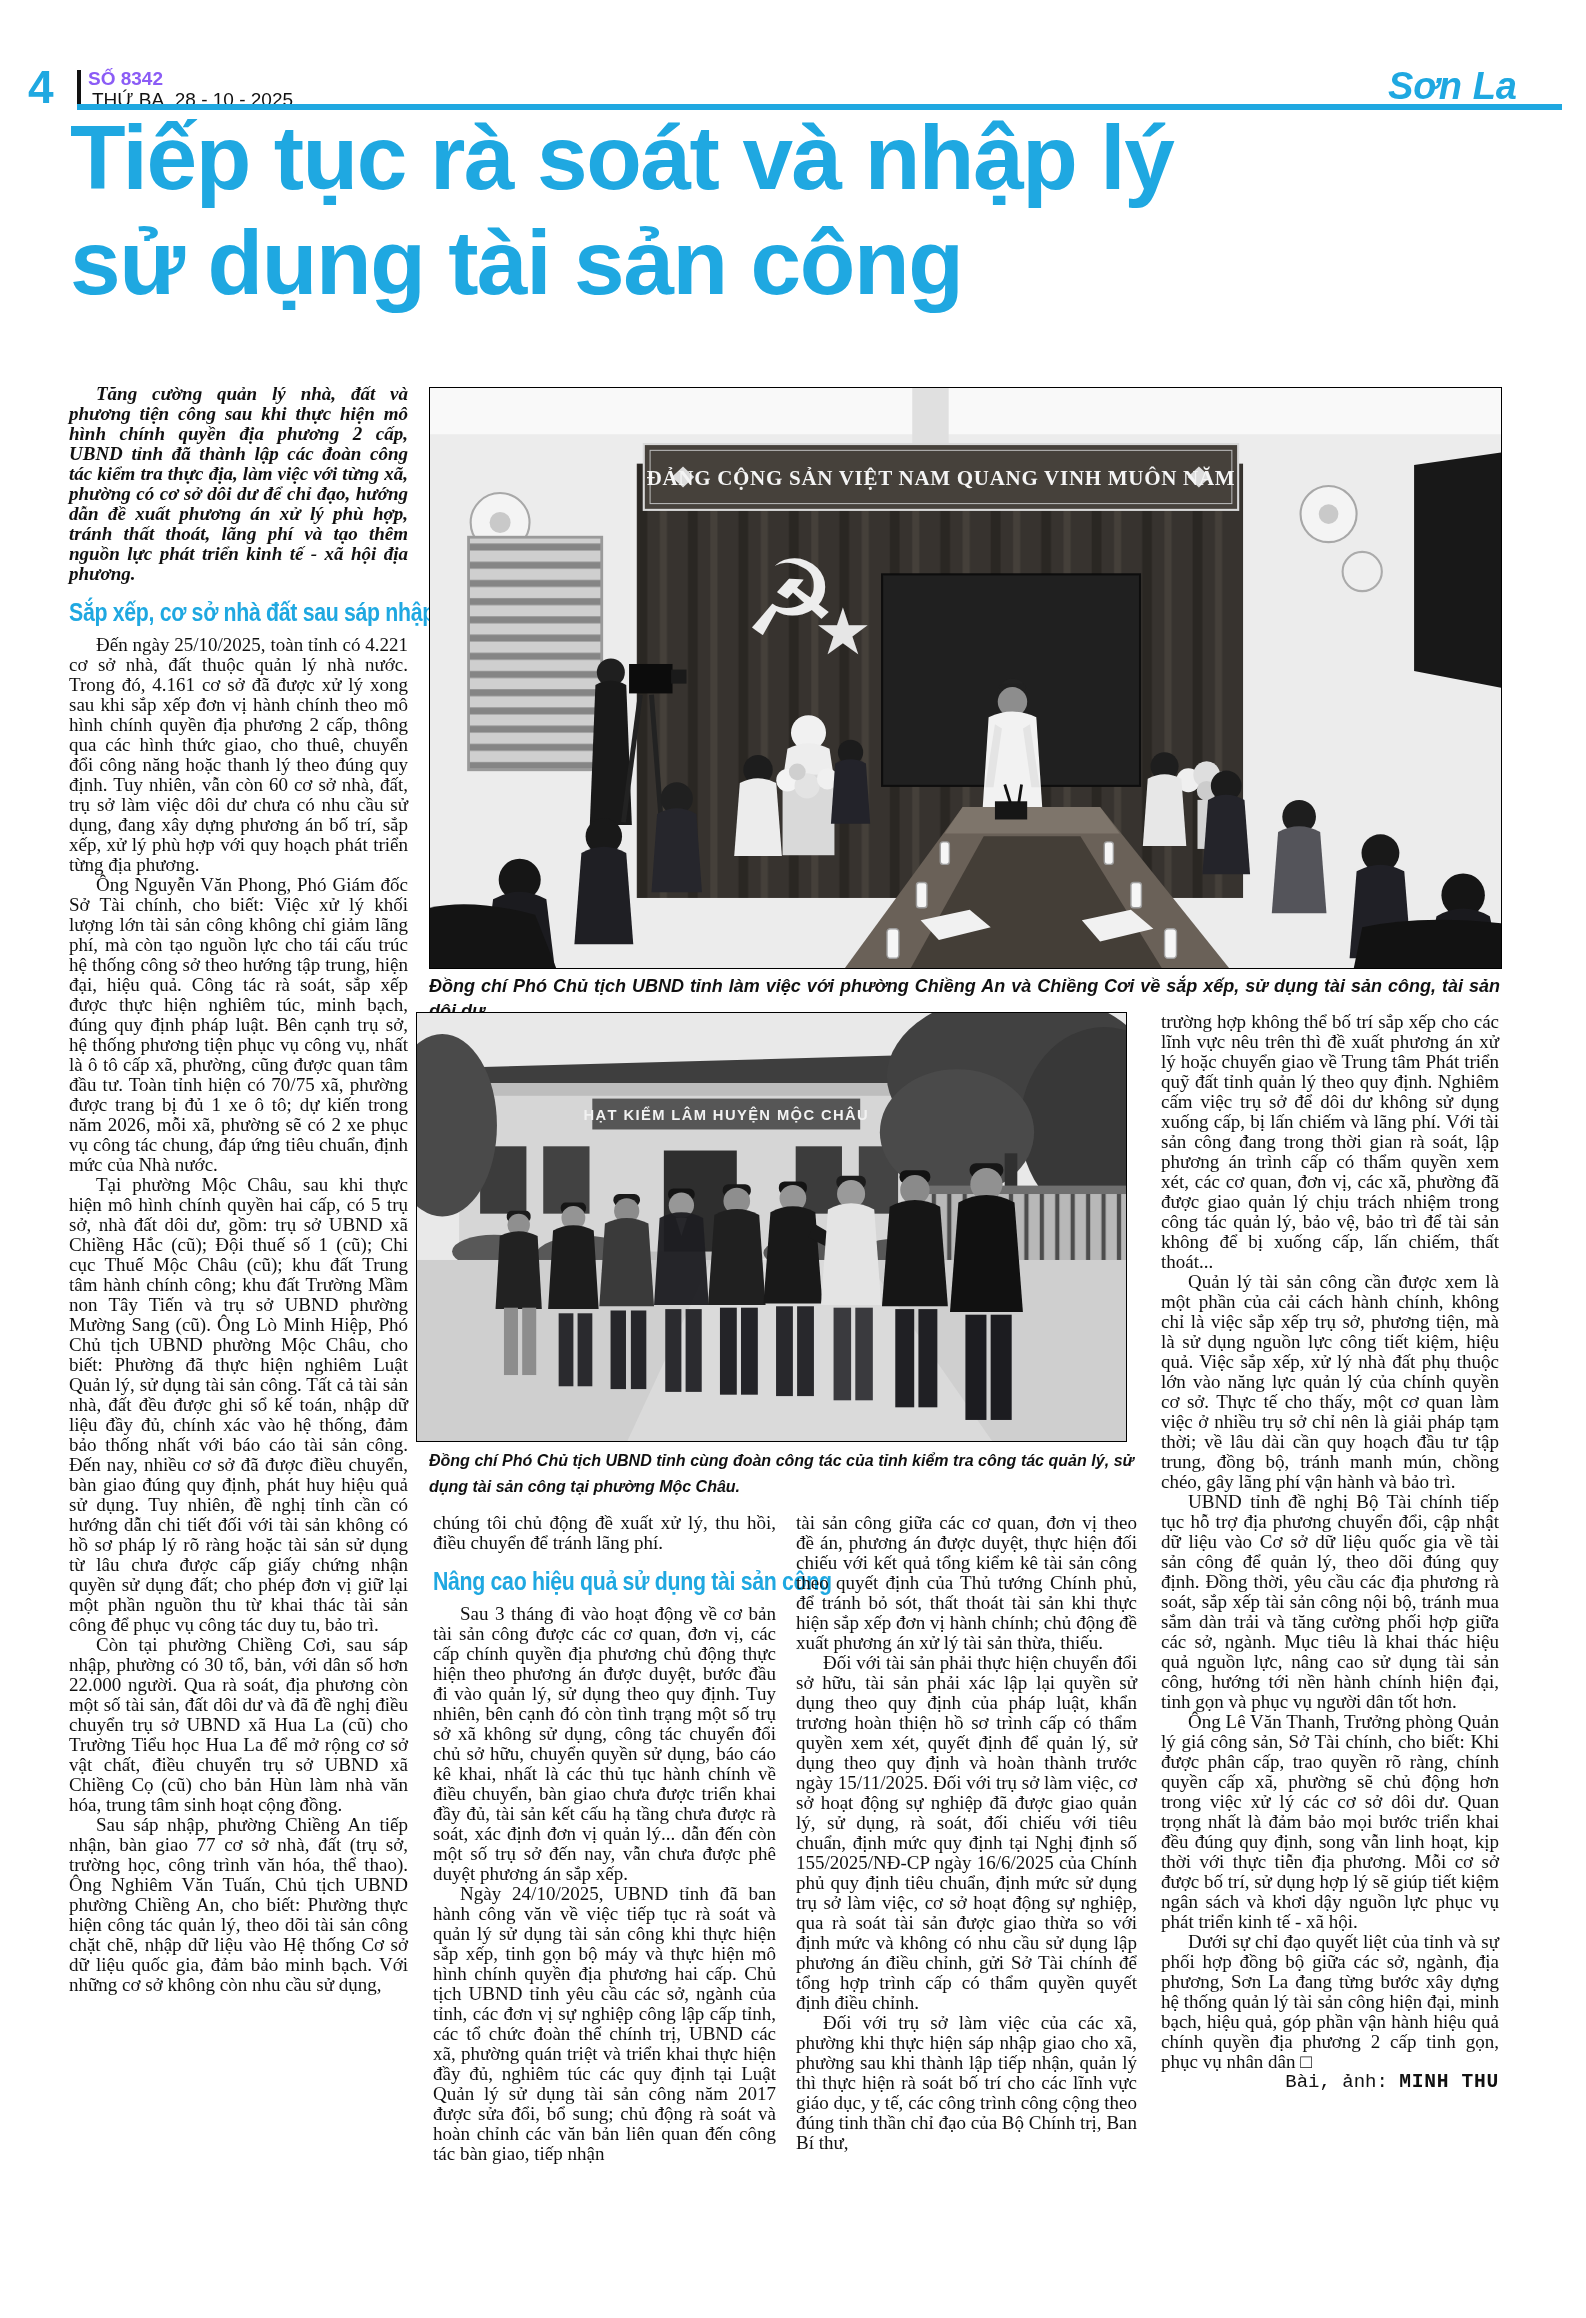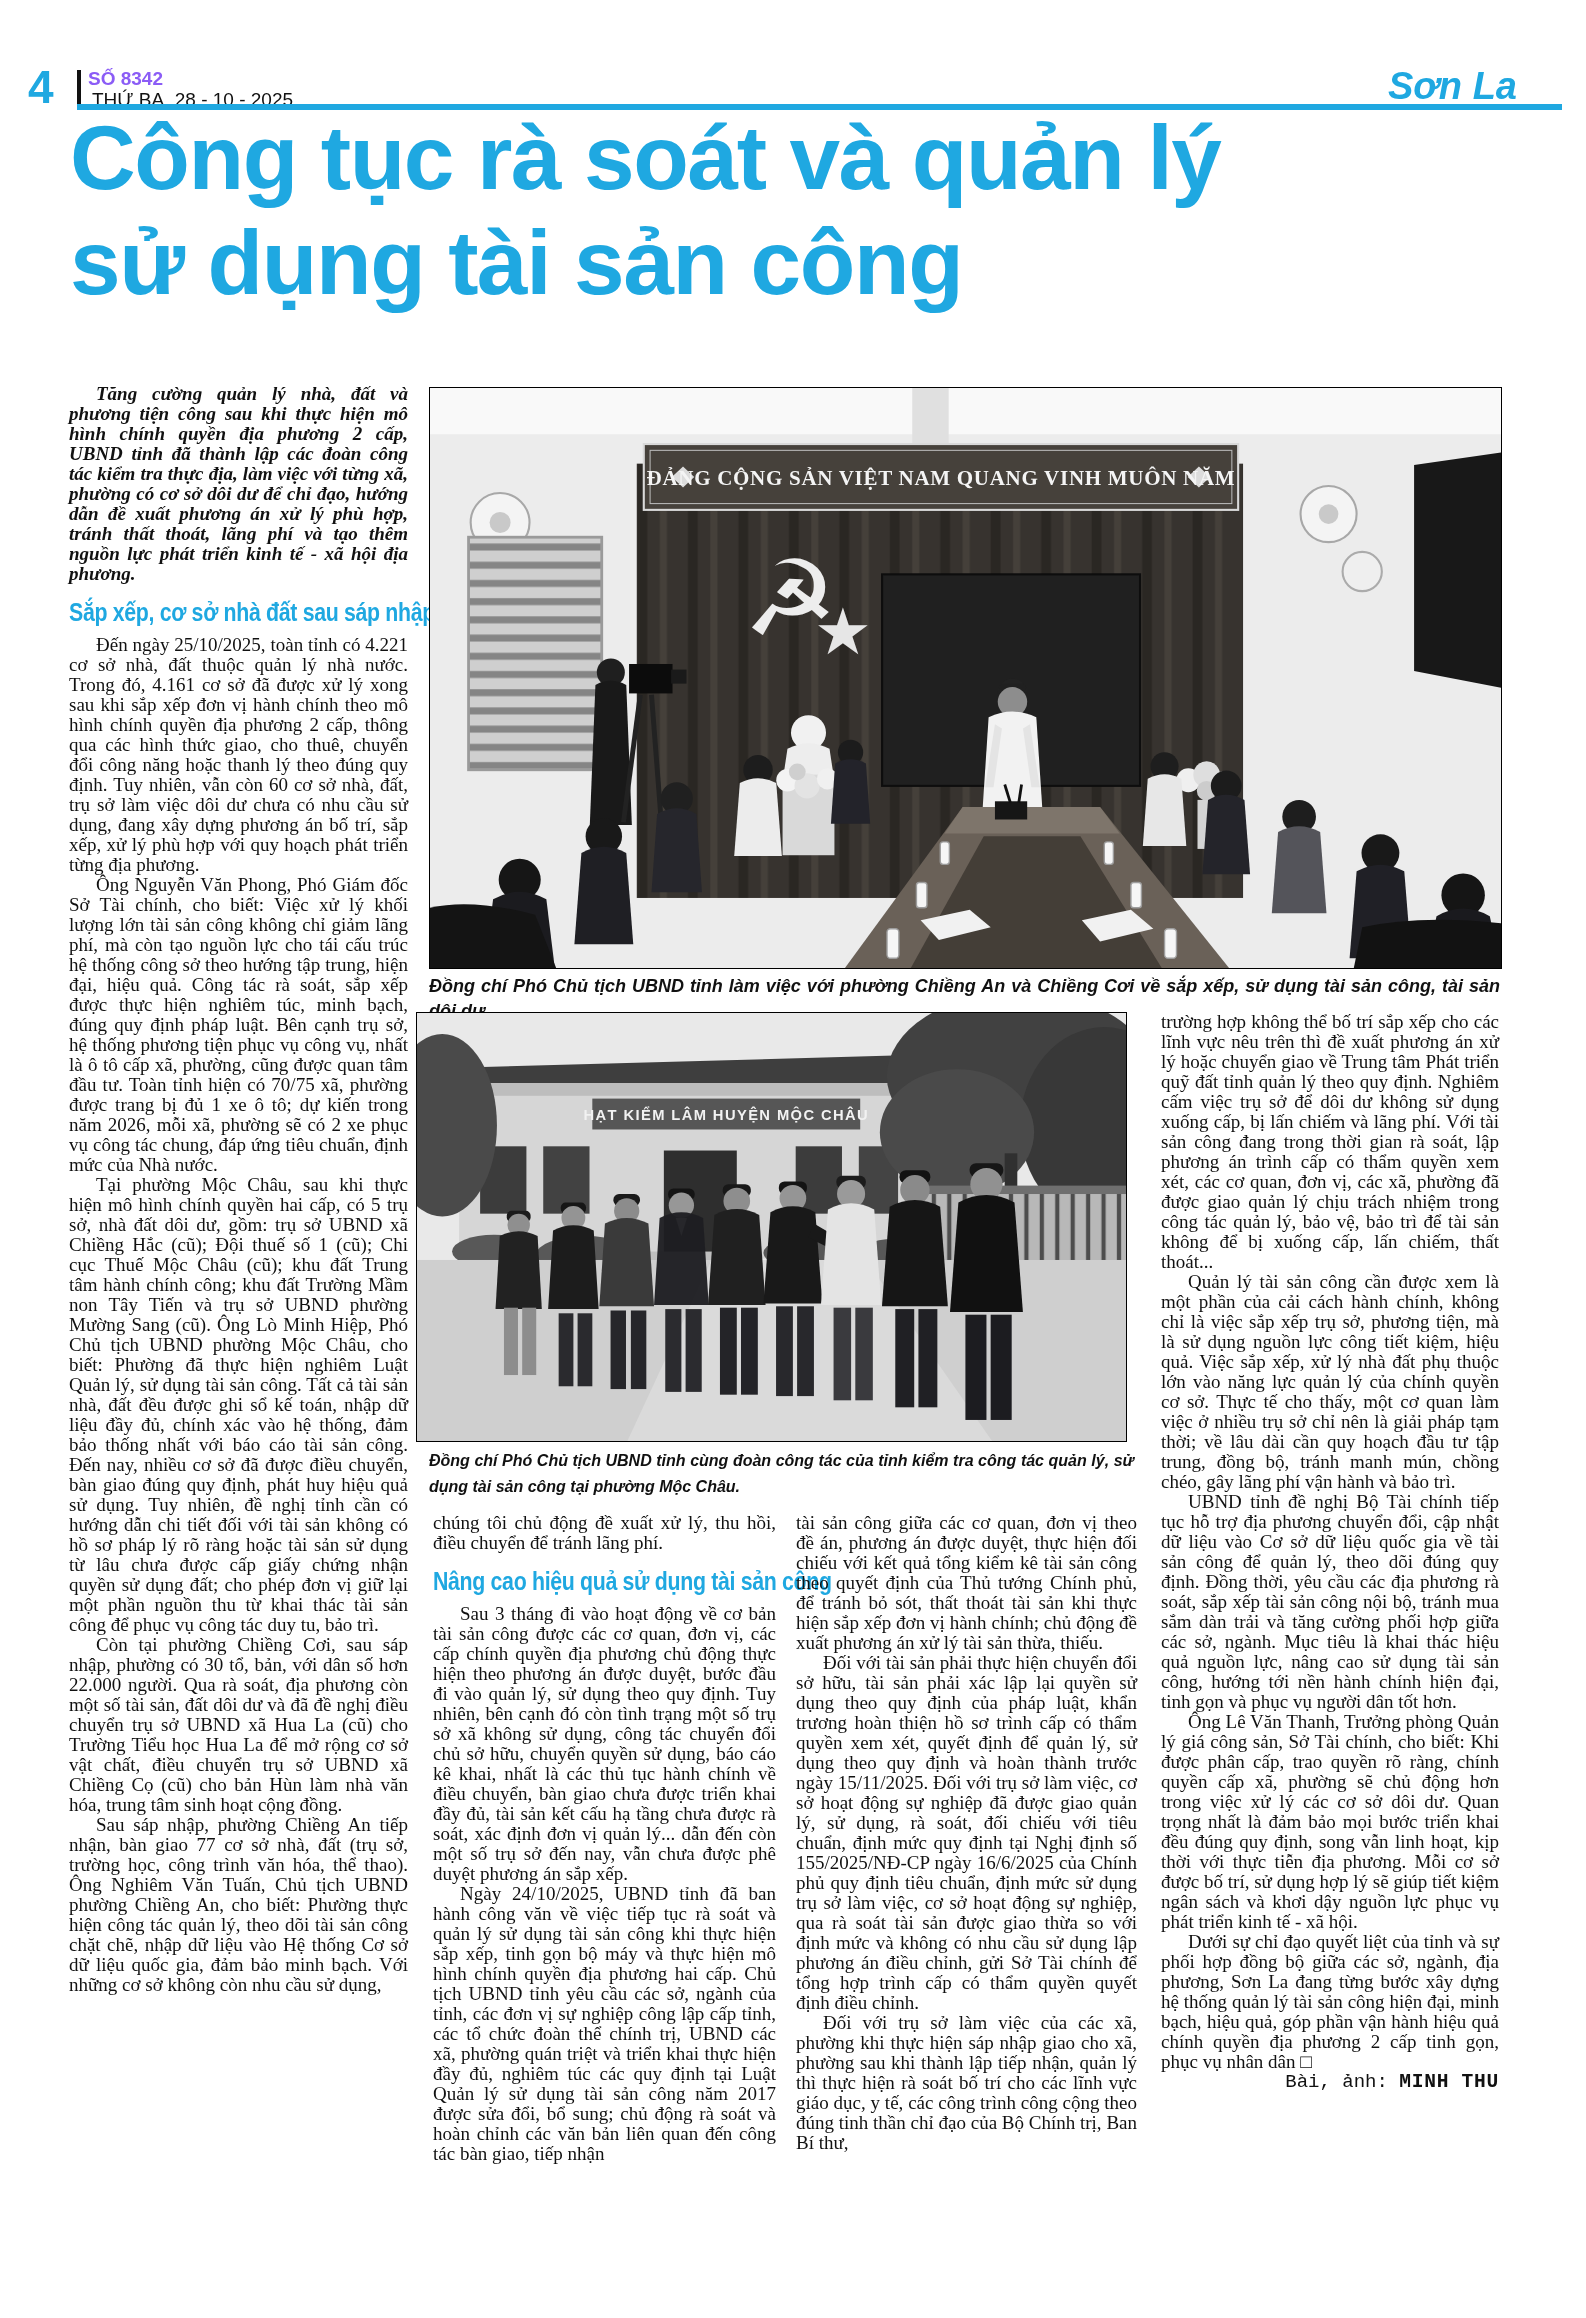--- a/index.html
+++ b/index.html
@@ -36,21 +36,21 @@
 
 <div class="page">
 
   <div class="pageno">4</div>
   <div class="hdr-bar"></div>
   <div class="hdr-issue">SỐ 8342</div>
   <div class="hdr-date">THỨ BA, 28 - 10 - 2025</div>
   <div class="masthead">Sơn La</div>
   <div class="rule"></div>
 
-  <h1 class="headline"><span>Công tục rà soát và quản lý</span><br><span>sử dụng tài sản công</span></h1>
+  <h1 class="headline"><span>Tiếp tục rà soát và nhập lý</span><br><span>sử dụng tài sản công</span></h1>
 
   <div class="col" style="left:69px;top:384px;width:339px;">
     <p class="intro">Tăng cường quản lý nhà, đất và phương tiện công sau khi thực hiện mô hình chính quyền địa phương 2 cấp, UBND tỉnh đã thành lập các đoàn công tác kiểm tra thực địa, làm việc với từng xã, phường có cơ sở dôi dư để chỉ đạo, hướng dẫn đề xuất phương án xử lý phù hợp, tránh thất thoát, lãng phí và tạo thêm nguồn lực phát triển kinh tế - xã hội địa phương.</p>
     <h2 class="kicker"><span>Sắp xếp, cơ sở nhà đất sau sáp nhập</span></h2>
     <p>Đến ngày 25/10/2025, toàn tỉnh có 4.221 cơ sở nhà, đất thuộc quản lý nhà nước. Trong đó, 4.161 cơ sở đã được xử lý xong sau khi sắp xếp đơn vị hành chính theo mô hình chính quyền địa phương 2 cấp, thông qua các hình thức giao, cho thuê, chuyển đổi công năng hoặc thanh lý theo đúng quy định. Tuy nhiên, vẫn còn 60 cơ sở nhà, đất, trụ sở làm việc dôi dư chưa có nhu cầu sử dụng, đang xây dựng phương án bố trí, sắp xếp, xử lý phù hợp với quy hoạch phát triển từng địa phương.</p>
     <p>Ông Nguyễn Văn Phong, Phó Giám đốc Sở Tài chính, cho biết: Việc xử lý khối lượng lớn tài sản công không chỉ giảm lãng phí, mà còn tạo nguồn lực cho tái cấu trúc hệ thống công sở theo hướng tập trung, hiện đại, hiệu quả. Công tác rà soát, sắp xếp được thực hiện nghiêm túc, minh bạch, đúng quy định pháp luật. Bên cạnh trụ sở, hệ thống phương tiện phục vụ công vụ, nhất là ô tô cấp xã, phường, cũng được quan tâm đầu tư. Toàn tỉnh hiện có 70/75 xã, phường được trang bị đủ 1 xe ô tô; dự kiến trong năm 2026, mỗi xã, phường sẽ có 2 xe phục vụ công tác chung, đáp ứng tiêu chuẩn, định mức của Nhà nước.</p>
     <p>Tại phường Mộc Châu, sau khi thực hiện mô hình chính quyền hai cấp, có 5 trụ sở, nhà đất dôi dư, gồm: trụ sở UBND xã Chiềng Hắc (cũ); Đội thuế số 1 (cũ); Chi cục Thuế Mộc Châu (cũ); khu đất Trung tâm hành chính công; khu đất Trường Mầm non Tây Tiến và trụ sở UBND phường Mường Sang (cũ). Ông Lò Minh Hiệp, Phó Chủ tịch UBND phường Mộc Châu, cho biết: Phường đã thực hiện nghiêm Luật Quản lý, sử dụng tài sản công. Tất cả tài sản nhà, đất đều được ghi sổ kế toán, nhập dữ liệu đầy đủ, chính xác vào hệ thống, đảm bảo thống nhất với báo cáo tài sản công. Đến nay, nhiều cơ sở đã được điều chuyển, bàn giao đúng quy định, phát huy hiệu quả sử dụng. Tuy nhiên, đề nghị tỉnh cần có hướng dẫn chi tiết đối với tài sản không có hồ sơ pháp lý rõ ràng hoặc tài sản sử dụng từ lâu chưa được cấp giấy chứng nhận quyền sử dụng đất; cho phép đơn vị giữ lại một phần nguồn thu từ khai thác tài sản công để phục vụ công tác duy tu, bảo trì.</p>
     <p>Còn tại phường Chiềng Cơi, sau sáp nhập, phường có 30 tổ, bản, với dân số hơn 22.000 người. Qua rà soát, địa phương còn một số tài sản, đất dôi dư và đã đề nghị điều chuyển trụ sở UBND xã Hua La (cũ) cho Trường Tiểu học Hua La để mở rộng cơ sở vật chất, điều chuyển trụ sở UBND xã Chiềng Cọ (cũ) cho bản Hùn làm nhà văn hóa, trung tâm sinh hoạt cộng đồng.</p>
     <p>Sau sáp nhập, phường Chiềng An tiếp nhận, bàn giao 77 cơ sở nhà, đất (trụ sở, trường học, công trình văn hóa, thể thao). Ông Nghiêm Văn Tuấn, Chủ tịch UBND phường Chiềng An, cho biết: Phường thực hiện công tác quản lý, theo dõi tài sản công chặt chẽ, nhập dữ liệu vào Hệ thống Cơ sở dữ liệu quốc gia, đảm bảo minh bạch. Với những cơ sở không còn nhu cầu sử dụng,</p>
   </div>

